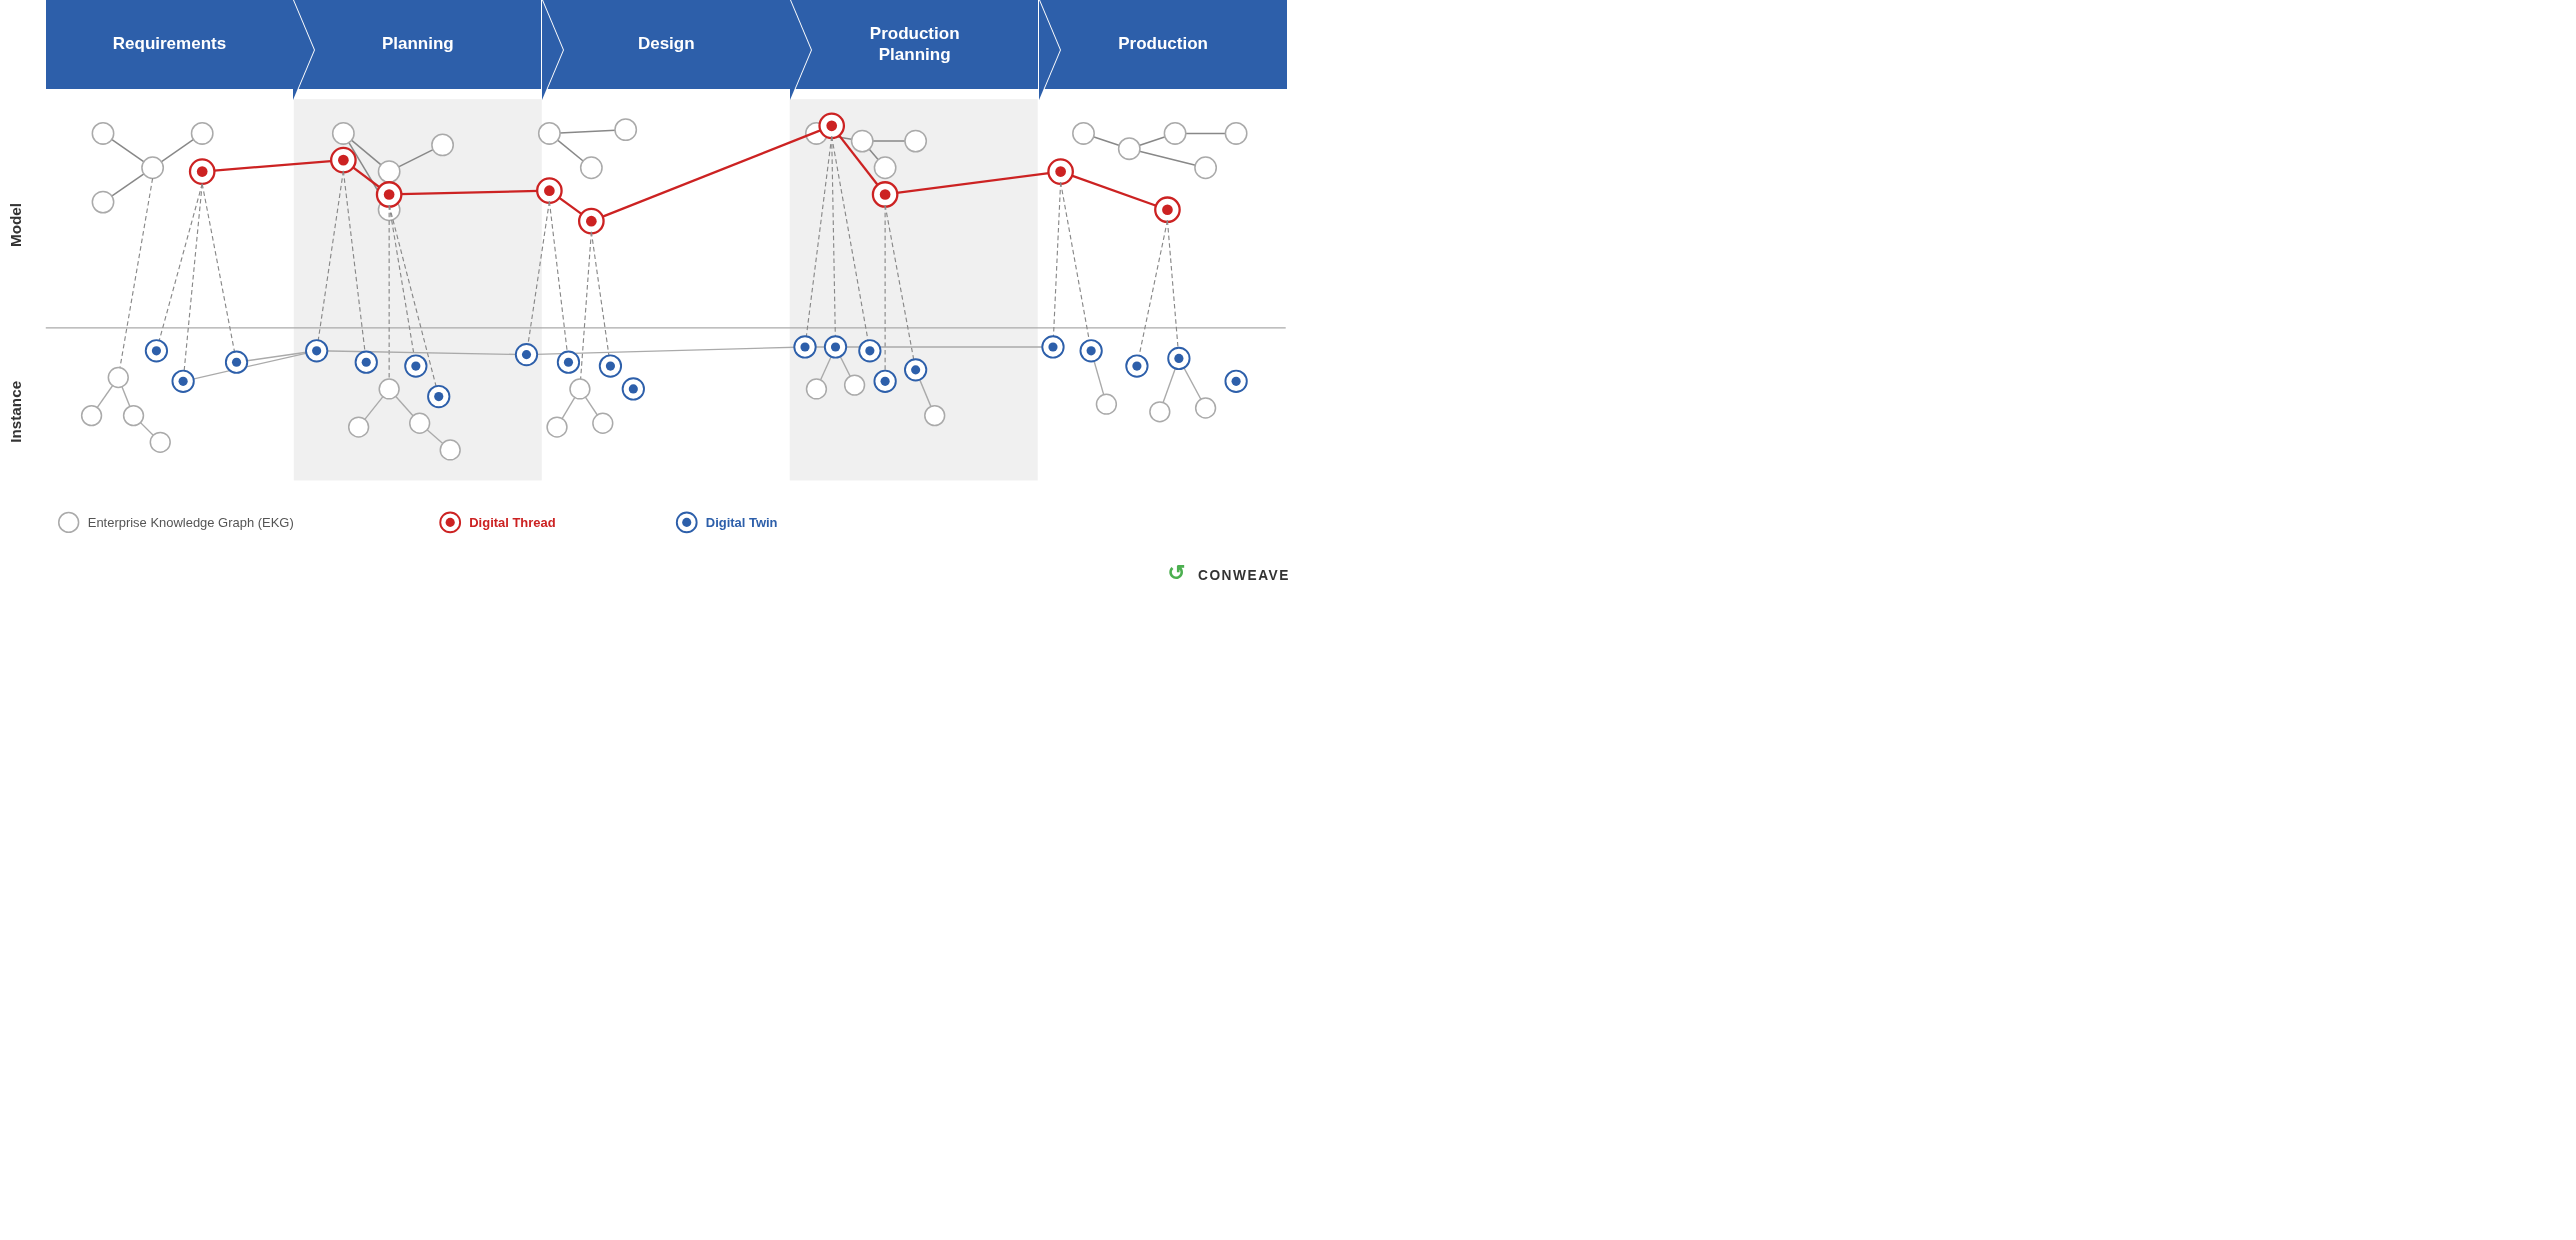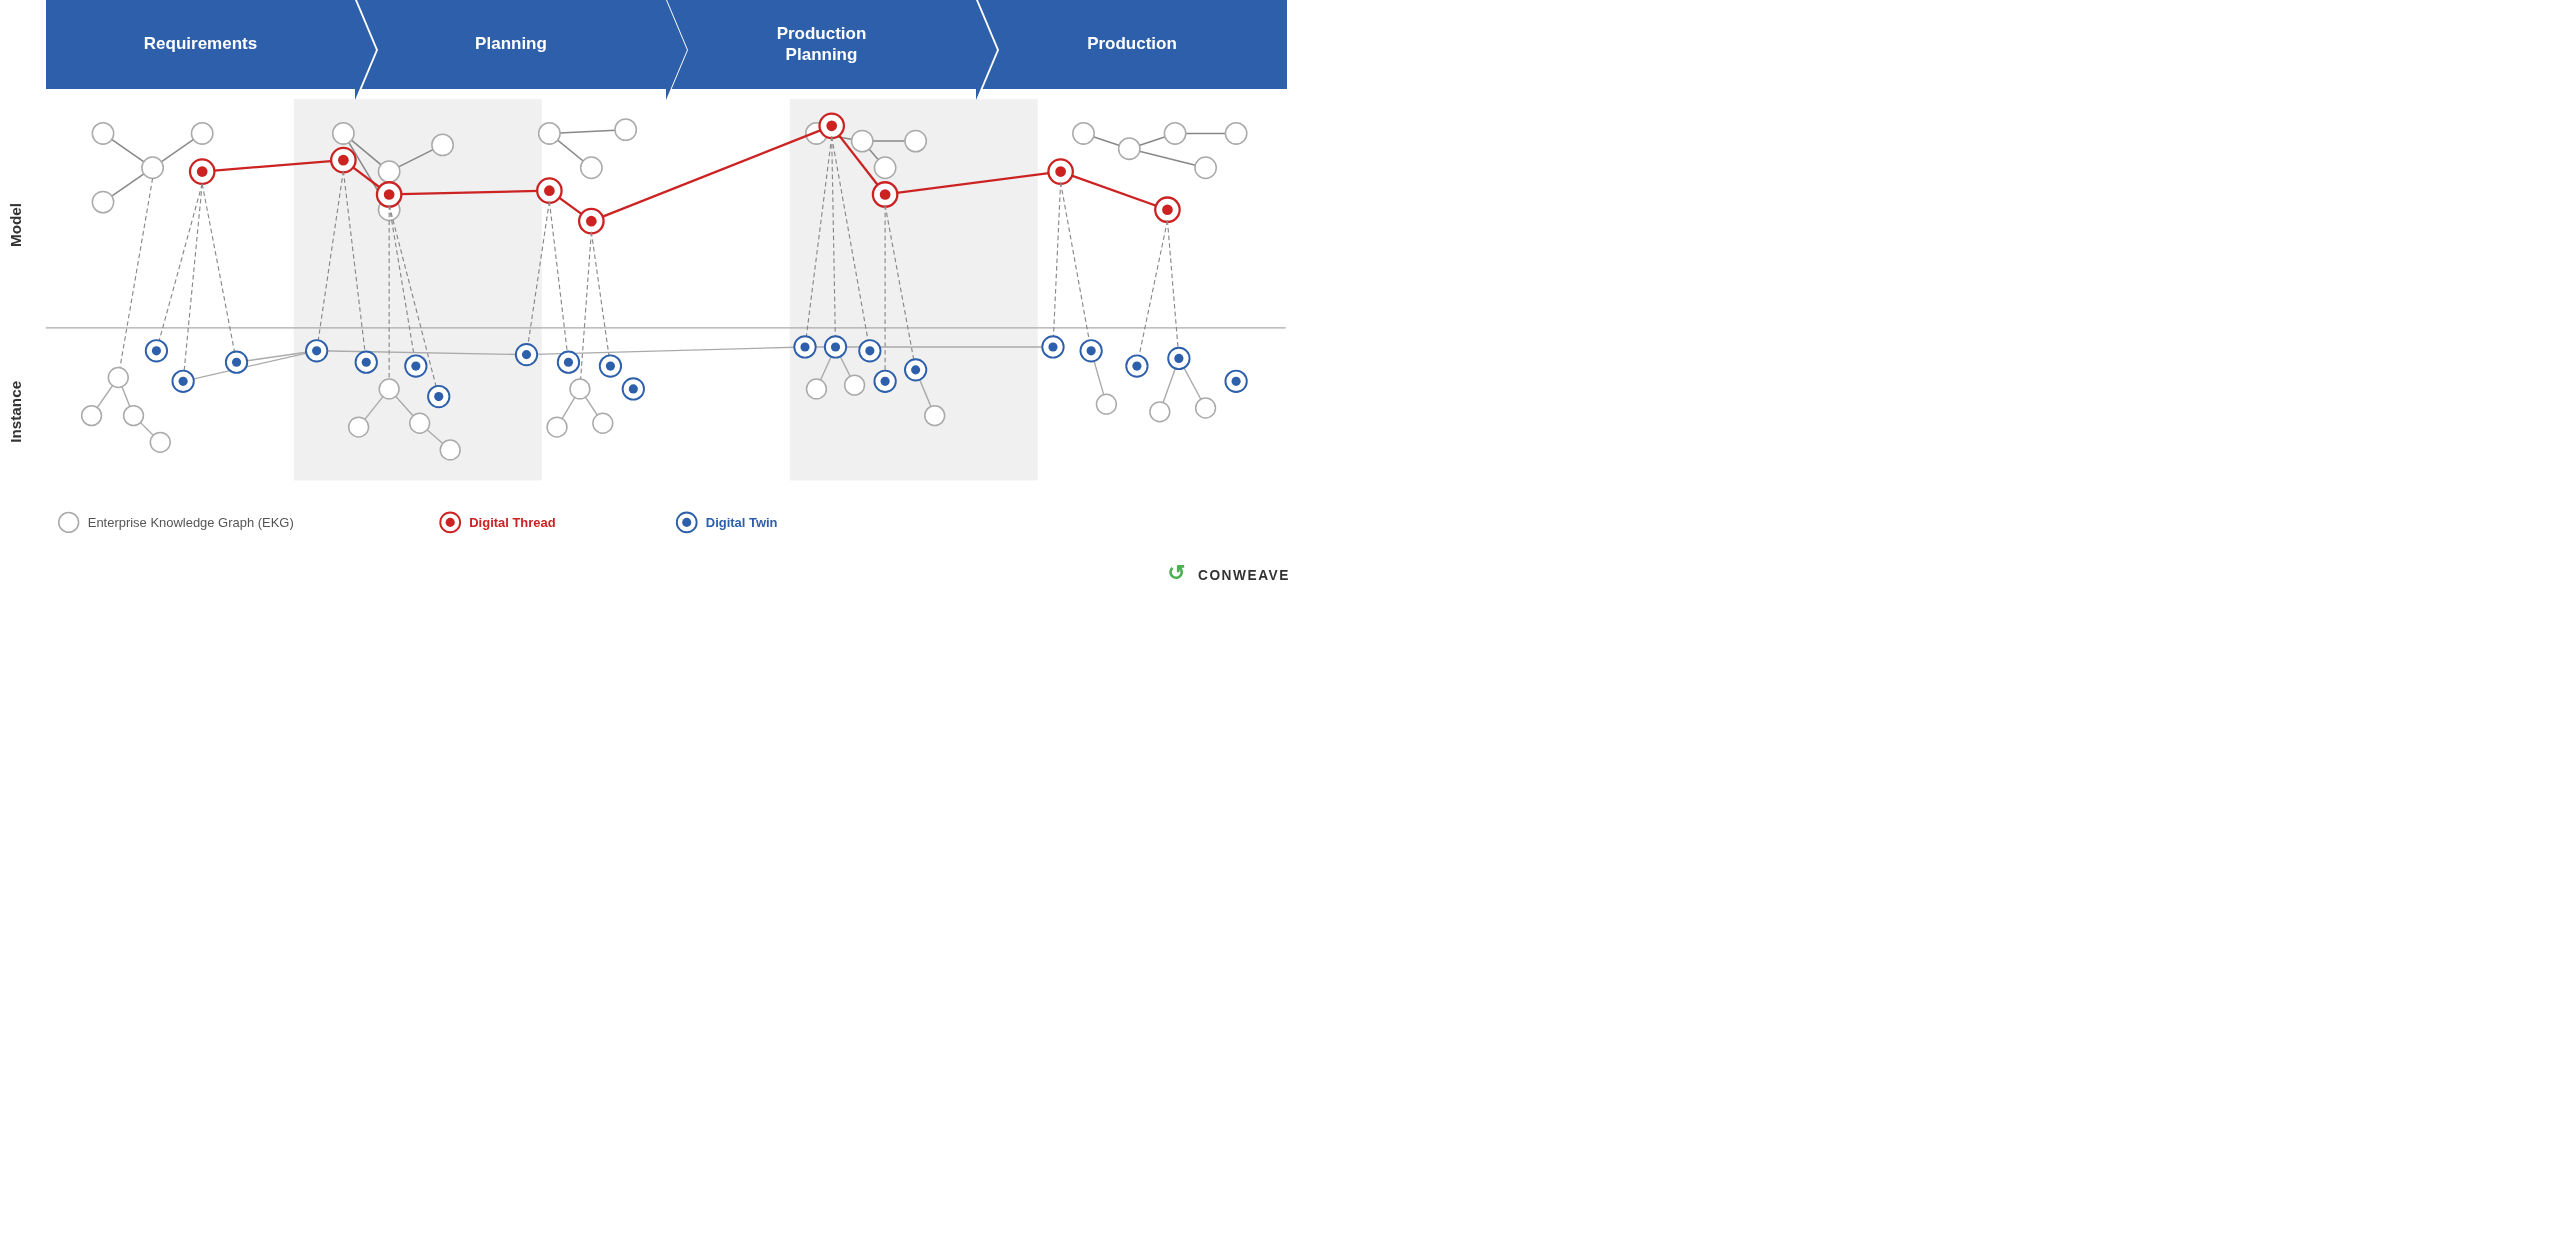--- a/index.html
+++ b/index.html
@@ -94,20 +94,23 @@
 <div class="container">
 
   <div class="header-row">
     <div class="arrow-shape">
       <span>Requirements</span>
     </div>
     <div class="arrow-shape">
       <span>Planning</span>
     </div>
     <div class="arrow-shape">
+      <span>Design</span>
+    </div>
+    <div class="arrow-shape">
       <span>Production<br>Planning</span>
     </div>
     <div class="arrow-shape">
       <span>Production</span>
     </div>
   </div>
 
   <svg class="svg-overlay" viewBox="0 0 1688 813" preserveAspectRatio="none" style="position:absolute;top:0;left:0;width:100%;height:100%;">
 
     <rect x="385" y="130" width="325" height="500" fill="#f0f0f0"></rect>

